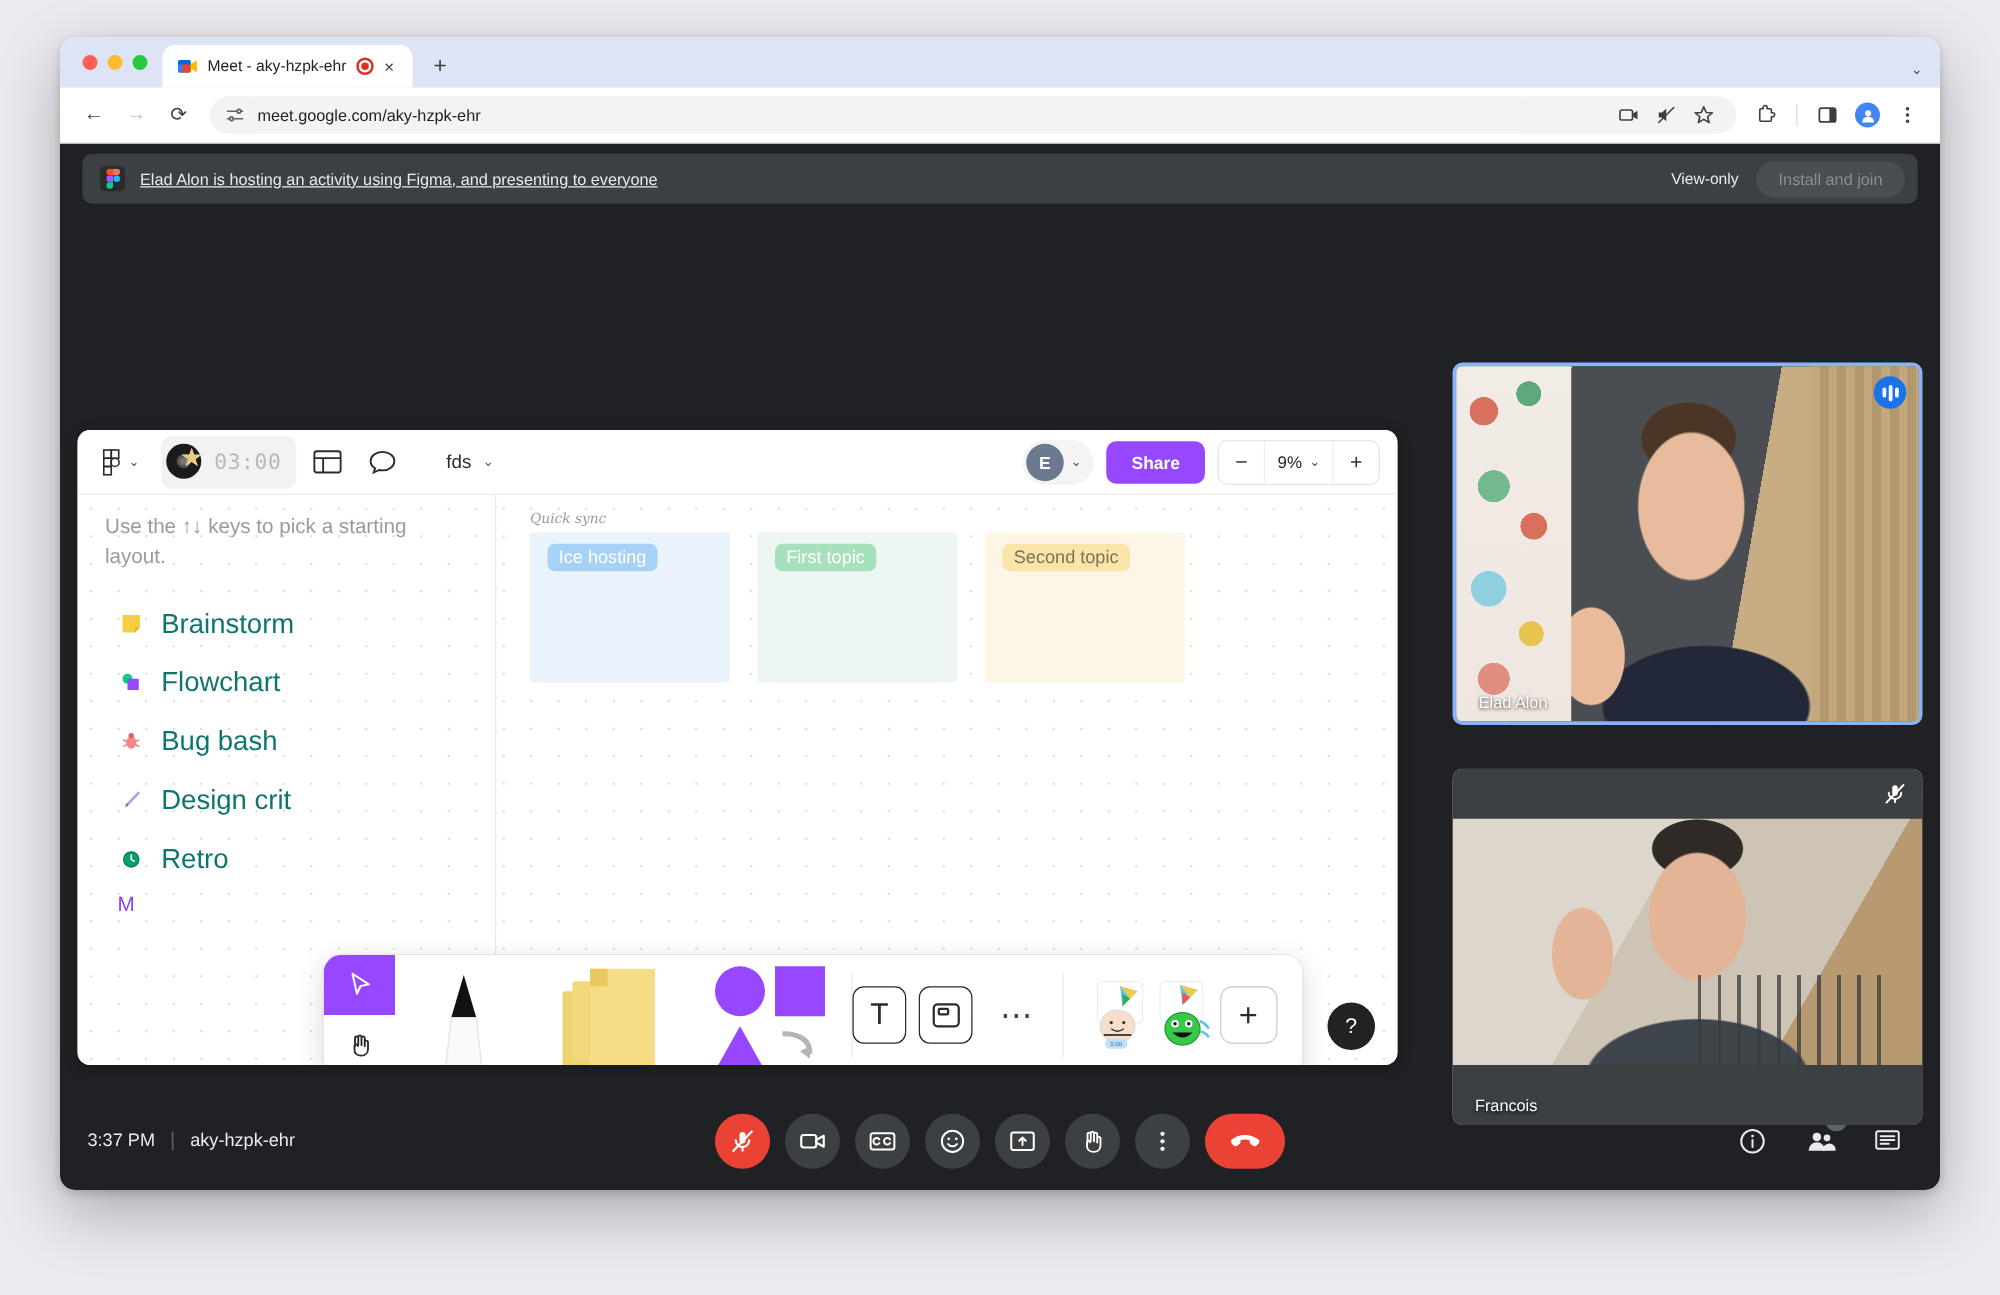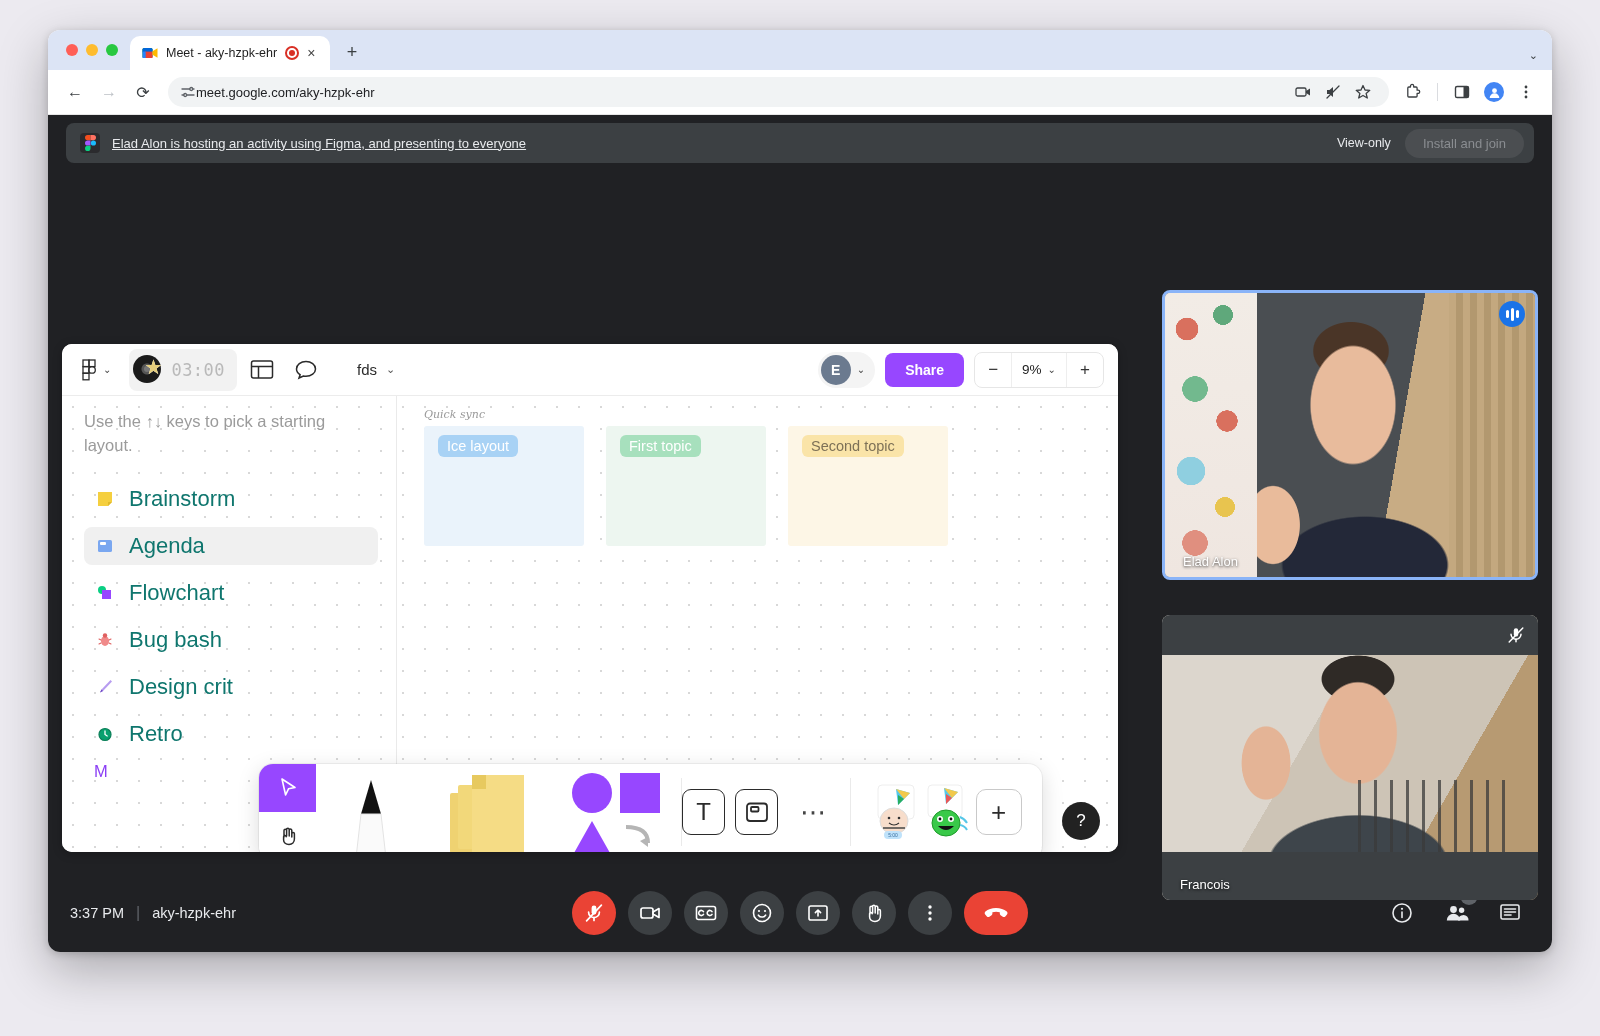--- a/index.html
+++ b/index.html
@@ -51,21 +51,21 @@
   
   .omnirow {
     height: 45px; background: #fff; display: flex; align-items: center;
     padding: 0 12px; gap: 4px; border-bottom: 1px solid #e6e6e6;
   }
   .navbtn { width: 30px; height: 30px; border-radius: 50%; display:flex; align-items:center; justify-content:center;
     color: #3c4043; font-size: 16px; }
   .navbtn.dis { color: #bdc1c6; }
   .omnibox {
     flex: 1; height: 30px; background: #f1f3f4; border-radius: 16px;
-    display: flex; align-items: center; padding: 0 12px; margin: 0 6px;
+    display: flex; align-items: center; gap: 10px; padding: 0 12px; margin: 0 6px;
     min-width: 0;
   }
   .omni-url { font-size: 13px; color: #202124; white-space: nowrap; }
   .omni-actions { display: flex; align-items: center; gap: 2px; margin-left: auto; }
   .toolicon { width: 28px; height: 28px; display: flex; align-items: center; justify-content: center; color: #3c4043; }
   .toolsep { width: 1px; height: 18px; background: #dadce0; margin: 0 6px; }
   .profile-av { width: 20px; height: 20px; border-radius: 50%; background: #4285f4;
     display:flex;align-items:center;justify-content:center; }
 
   
@@ -452,29 +452,20 @@
             <div class="layout-item">
               <span class="layout-ico">
                 <svg width="18" height="18" viewBox="0 0 18 18">
                     <path d="M2 2h14v10l-4 4H2Z" fill="#f5cf3f"></path>
                     <path d="M16 12h-4v4Z" fill="#e0b92c"></path>
                   </svg>
               </span>
               <span class="layout-label">Brainstorm</span>
             </div>
 
-            <div class="layout-item sel">
-              <span class="layout-ico">
-                <svg width="18" height="18" viewBox="0 0 18 18">
-                    <rect x="2" y="3" width="14" height="12" rx="1.6" fill="#7aa7f0"></rect>
-                    <rect x="4" y="5" width="6" height="3" rx="1" fill="#fff"></rect>
-                  </svg>
-              </span>
-              <span class="layout-label">Agenda</span>
-            </div>
 
             <div class="layout-item">
               <span class="layout-ico">
                 <svg width="18" height="18" viewBox="0 0 18 18">
                     <circle cx="6" cy="6" r="4" fill="#0acf83"></circle>
                     <rect x="6" y="6" width="9" height="9" fill="#9747ff"></rect>
                   </svg>
               </span>
               <span class="layout-label">Flowchart</span>
             </div>
@@ -519,21 +510,21 @@
 
             <div class="more-link">M</div>
           </div>
 
           <div class="fg-divider"></div>
 
           <div class="fg-canvas">
             <div class="quick-sync">Quick sync</div>
             <div class="columns">
               <div class="col blue">
-                <span class="chip blue">Ice layout</span>
+                <span class="chip blue">Ice hosting</span>
               </div>
               <div class="col green">
                 <span class="chip green">First topic</span>
               </div>
               <div class="col yellow">
                 <span class="chip yellow">Second topic</span>
               </div>
             </div>
           </div>
 

